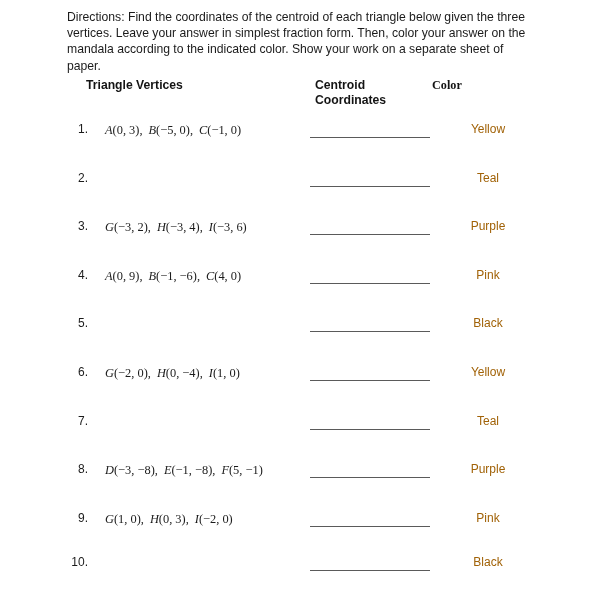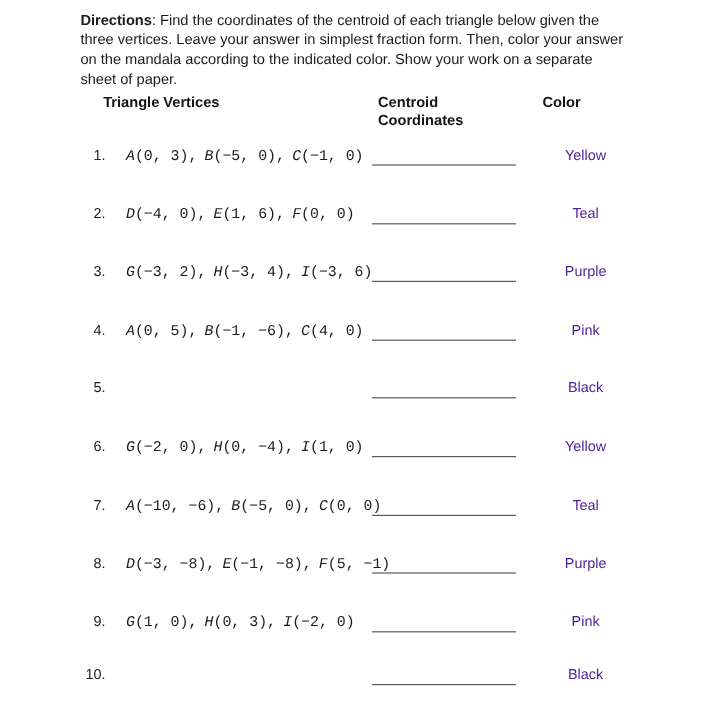--- a/index.html
+++ b/index.html
@@ -27,21 +27,21 @@
     position: absolute;
     left: 67px;
     top: 9px;
     width: 460px;
     font-size: 12.2px;
     line-height: 16.2px;
     text-align: left;
     color: #1b1b1b;
   }
   .directions-label {
-    font-weight: bold;
+    font-weight: normal;
   }
 
   
   .col-header {
     position: absolute;
     font-size: 12.2px;
     font-weight: bold;
     line-height: 15px;
     color: #141414;
     text-align: left;
@@ -50,23 +50,24 @@
     left: 86px;
     top: 78px;
     width: 136px;
   }
   .hdr-centroid {
     left: 315px;
     top: 78px;
     width: 112px;
   }
   .hdr-color {
-    left: 452px;
+    left: 432px;
     top: 78px;
     width: 72px;
+    font-family: Liberation Serif, serif;
   }
 
   
   .rows {
     position: absolute;
     left: 0;
     top: 0;
     width: 600px;
     height: 600px;
   }
@@ -82,21 +83,21 @@
     width: 26px;
     top: 2px;
     text-align: right;
     font-size: 12px;
     color: #1b1b1b;
   }
   .row-vertices {
     position: absolute;
     left: 105px;
     top: 0px;
-    font-family: Liberation Mono, monospace;
+    font-family: Liberation Serif, serif;
     font-size: 12.4px;
     line-height: 20px;
     white-space: nowrap;
     color: #1b1b1b;
   }
   .row-vertices .vtx { margin-right: 6px; }
   .row-vertices .vtx:last-child { margin-right: 0; }
   .row-vertices .lbl {
     font-style: italic;
   }
@@ -108,21 +109,21 @@
     height: 0;
     border-top: 1.1px solid #5a5a5a;
   }
   .row-color {
     position: absolute;
     left: 452px;
     top: 2px;
     width: 72px;
     text-align: center;
     font-size: 12px;
-    color: #4c1d95;
+    color: #a16207;
   }
 </style>
 </head>
 <body>
 
 <div class="page">
 
   <div class="directions">
     <span class="directions-label">Directions</span><span>: Find the coordinates of the centroid of each triangle below given the three vertices.  Leave your answer in simplest fraction form.  Then, color your answer on the mandala according to the indicated color.  Show your work on a separate sheet of paper.</span>
   </div>
@@ -136,50 +137,48 @@
 
   <div class="rows" id="rows-container">
       <div class="row" style="top: 120px;">
         <div class="row-num">1.</div>
         <div class="row-vertices"><span class="vtx"><span class="lbl">A</span><span class="co">(0, 3),</span></span><span class="vtx"><span class="lbl">B</span><span class="co">(−5, 0),</span></span><span class="vtx"><span class="lbl">C</span><span class="co">(−1, 0)</span></span></div>
         <div class="row-answer-line"></div>
         <div class="row-color">Yellow</div>
       </div>
       <div class="row" style="top: 168.6px;">
         <div class="row-num">2.</div>
-        <div class="row-vertices"><span class="vtx"><span class="lbl">D</span><span class="co">(−4, 0),</span></span><span class="vtx"><span class="lbl">E</span><span class="co">(1, 6),</span></span><span class="vtx"><span class="lbl">F</span><span class="co">(0, 0)</span></span></div>
         <div class="row-answer-line"></div>
         <div class="row-color">Teal</div>
       </div>
       <div class="row" style="top: 217.2px;">
         <div class="row-num">3.</div>
         <div class="row-vertices"><span class="vtx"><span class="lbl">G</span><span class="co">(−3, 2),</span></span><span class="vtx"><span class="lbl">H</span><span class="co">(−3, 4),</span></span><span class="vtx"><span class="lbl">I</span><span class="co">(−3, 6)</span></span></div>
         <div class="row-answer-line"></div>
         <div class="row-color">Purple</div>
       </div>
       <div class="row" style="top: 265.8px;">
         <div class="row-num">4.</div>
-        <div class="row-vertices"><span class="vtx"><span class="lbl">A</span><span class="co">(0, 5),</span></span><span class="vtx"><span class="lbl">B</span><span class="co">(−1, −6),</span></span><span class="vtx"><span class="lbl">C</span><span class="co">(4, 0)</span></span></div>
+        <div class="row-vertices"><span class="vtx"><span class="lbl">A</span><span class="co">(0, 9),</span></span><span class="vtx"><span class="lbl">B</span><span class="co">(−1, −6),</span></span><span class="vtx"><span class="lbl">C</span><span class="co">(4, 0)</span></span></div>
         <div class="row-answer-line"></div>
         <div class="row-color">Pink</div>
       </div>
       <div class="row" style="top: 314.4px;">
         <div class="row-num">5.</div>
         <div class="row-answer-line"></div>
         <div class="row-color">Black</div>
       </div>
       <div class="row" style="top: 363px;">
         <div class="row-num">6.</div>
         <div class="row-vertices"><span class="vtx"><span class="lbl">G</span><span class="co">(−2, 0),</span></span><span class="vtx"><span class="lbl">H</span><span class="co">(0, −4),</span></span><span class="vtx"><span class="lbl">I</span><span class="co">(1, 0)</span></span></div>
         <div class="row-answer-line"></div>
         <div class="row-color">Yellow</div>
       </div>
       <div class="row" style="top: 411.6px;">
         <div class="row-num">7.</div>
-        <div class="row-vertices"><span class="vtx"><span class="lbl">A</span><span class="co">(−10, −6),</span></span><span class="vtx"><span class="lbl">B</span><span class="co">(−5, 0),</span></span><span class="vtx"><span class="lbl">C</span><span class="co">(0, 0)</span></span></div>
         <div class="row-answer-line"></div>
         <div class="row-color">Teal</div>
       </div>
       <div class="row" style="top: 460.2px;">
         <div class="row-num">8.</div>
         <div class="row-vertices"><span class="vtx"><span class="lbl">D</span><span class="co">(−3, −8),</span></span><span class="vtx"><span class="lbl">E</span><span class="co">(−1, −8),</span></span><span class="vtx"><span class="lbl">F</span><span class="co">(5, −1)</span></span></div>
         <div class="row-answer-line"></div>
         <div class="row-color">Purple</div>
       </div>
       <div class="row" style="top: 508.8px;">

